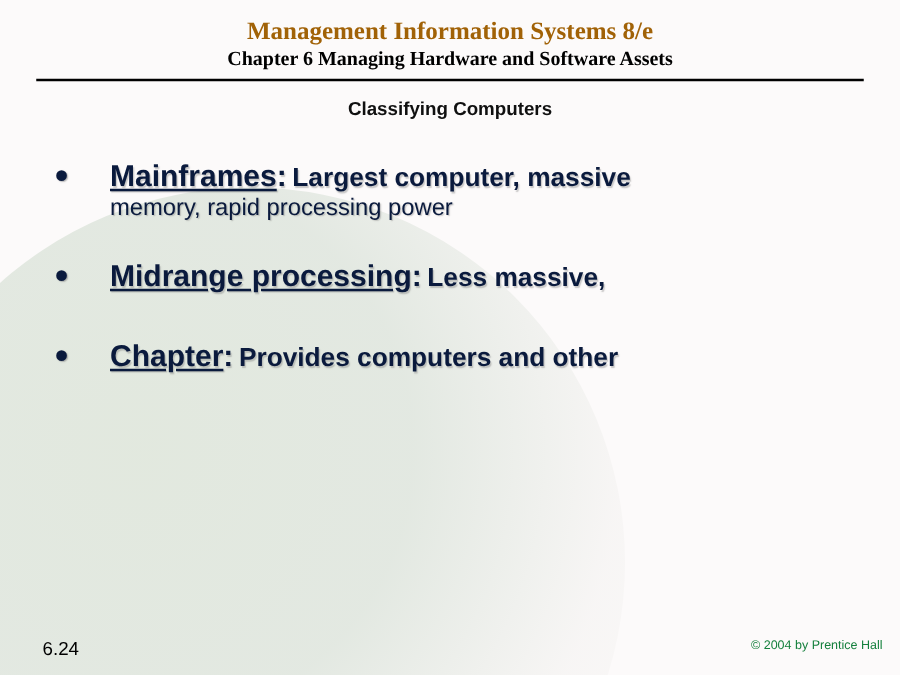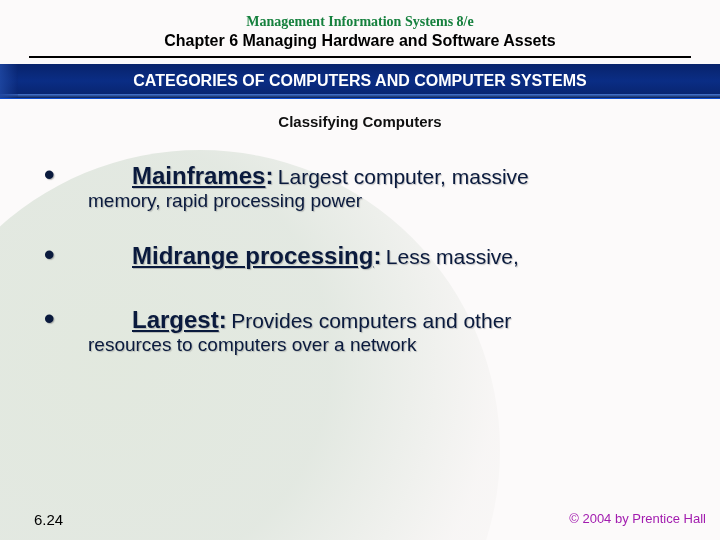--- a/index.html
+++ b/index.html
@@ -26,26 +26,26 @@
       z-index: 0;
     }
     .header-block {
       position: relative;
       z-index: 2;
       text-align: center;
     }
     .title-main {
       font-family: "Times New Roman", Times, serif;
       font-weight: bold;
-      font-size: 14px;
-      color: #15803d;
+      font-size: 20px;
+      color: #a16207;
       padding-top: 14px;
     }
     .chapter-line {
-      font-family: Liberation Sans, sans-serif;
+      font-family: Liberation Serif, serif;
       font-weight: bold;
       font-size: 16px;
       color: #000;
       padding-top: 2px;
       padding-bottom: 6px;
     }
     .hr {
       border-top: 2px solid #000;
       width: 92%;
       margin: 0 auto;
@@ -109,29 +109,28 @@
     .bullet-body {
       flex: 1;
       color: #0a1a3d;
       font-family: Verdana, Arial, sans-serif;
       text-shadow: 1px 1px 1px rgba(120,120,120,0.4);
     }
     .term {
       font-size: 24px;
       font-weight: bold;
       text-decoration: underline;
-      margin-left: 44px;
     }
     .colon {
       font-size: 24px;
       font-weight: bold;
     }
     .lead {
       font-size: 21px;
-      font-weight: normal;
+      font-weight: bold;
     }
     .rest {
       font-size: 19px;
       font-weight: normal;
     }
     .footer {
       position: absolute;
       bottom: 12px;
       left: 10px;
       width: 100%;
@@ -139,37 +138,33 @@
       justify-content: space-between;
       padding: 0 24px;
       z-index: 2;
       font-family: Arial, sans-serif;
     }
     .slide-num {
       font-size: 15px;
       color: #000;
     }
     .copyright {
-      font-size: 13px;
-      color: #a21caf;
+      font-size: 10px;
+      color: #15803d;
     }
   </style>
 </head>
 <body>
 
 <div class="bg-globe"></div>
 
 <div class="header-block">
   <div class="title-main">Management Information Systems 8/e</div>
   <div class="chapter-line">Chapter 6 Managing Hardware and Software Assets</div>
   <div class="hr"></div>
-  <div class="blue-band">
-    <div class="blue-mini"></div>
-    <span>CATEGORIES OF COMPUTERS AND COMPUTER SYSTEMS</span>
-  </div>
   <div class="section-heading">Classifying Computers</div>
 </div>
 
 <div class="content">
 
   <div class="bullet-item">
     <div class="bullet-dot">•</div>
     <div class="bullet-body">
       <span class="term">Mainframes</span><span class="colon">:</span>
       <span class="lead">Largest computer, massive</span><br>
@@ -181,23 +176,22 @@
     <div class="bullet-dot">•</div>
     <div class="bullet-body">
       <span class="term">Midrange processing</span><span class="colon">:</span>
       <span class="lead">Less massive,</span><br>
     </div>
   </div>
 
   <div class="bullet-item" style="margin-top:36px">
     <div class="bullet-dot">•</div>
     <div class="bullet-body">
-      <span class="term">Largest</span><span class="colon">:</span>
+      <span class="term">Chapter</span><span class="colon">:</span>
       <span class="lead">Provides computers and other</span><br>
-      <span class="rest">resources to computers over a network</span>
     </div>
   </div>
 
 </div>
 
 <div class="footer">
   <div class="slide-num">6.24</div>
   <div class="copyright">© 2004 by Prentice Hall</div>
 </div>
 

